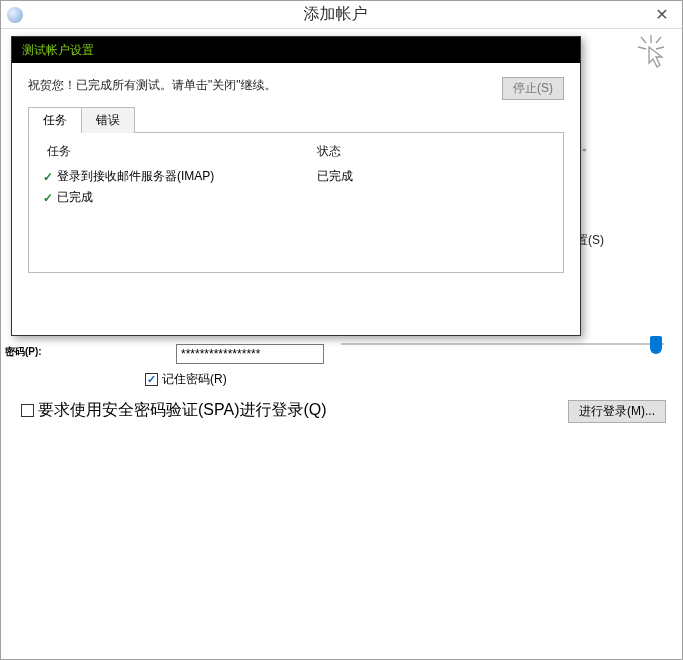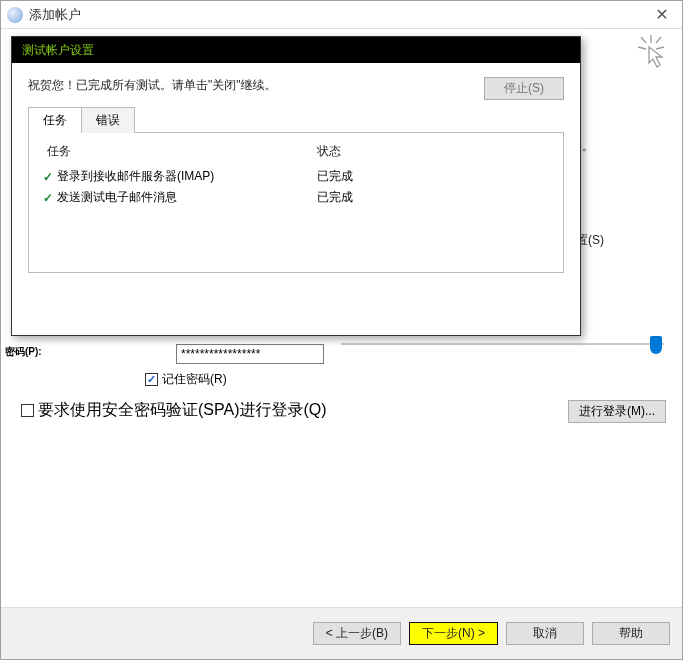--- a/index.html
+++ b/index.html
@@ -6,21 +6,21 @@
   body { margin: 0; background: #f0f0f0; }
   .window {
     width: 683px; height: 660px; background: #fff; border: 1px solid #a0a0a0; position: relative;
   }
   .titlebar {
     height: 28px; display: flex; align-items: center; padding: 0 0 0 6px; border-bottom: 1px solid #ddd; background:#fff;
   }
   .titlebar .icon {
     width: 16px; height: 16px; border-radius: 50%; background: radial-gradient(circle at 35% 35%, #e8f0ff, #7da5d8); margin-right: 6px;
   }
-  .titlebar .title { font-size: 13px; color: #333; flex: 1; }
+  .titlebar .title { font-size: 16px; color: #333; flex: 1; text-align: center; }
   .titlebar .close {
     width: 40px; height: 28px; display:flex; align-items:center; justify-content:center; color:#555; font-size:16px;
   }
   .cursor-star {
     position: absolute; top: 32px; right: 14px; color:#9a9a9a;
   }
   .pw-label { position:absolute; top:344px; left:4px; font-size:10px;font-weight:bold; }
   .pw-input {
     position:absolute; top:343px; left:175px; width:148px; height:20px; border:1px solid #7a7a7a; font-size:12px; padding:0 4px; background:#fff;
   }
@@ -52,21 +52,21 @@
   .dialog {
     position:absolute; top:35px; left:10px; width:570px; height:300px; background:#fff; border:1px solid #333;
     box-shadow: 3px 3px 8px rgba(0,0,0,0.35);
   }
   .dialog-title {
     height:26px; background:#000; color:#84cc16; font-size:12px; display:flex; align-items:center; padding:0 10px;
   }
   .dialog-body { padding:14px 16px 10px; }
   .dialog-msg { font-size:12px; color:#222; }
   .btn-stop {
-    width:80px; height:23px; border:1px solid #adadad; background:#e1e1e1; font-size:12px; color:#777; display:flex; align-items:center; justify-content:center;
+    width:62px; height:23px; border:1px solid #adadad; background:#e1e1e1; font-size:12px; color:#777; display:flex; align-items:center; justify-content:center;
   }
   .btn-close {
     width:70px; height:21px; background:#ffff00; border:1px solid #111; font-size:12px; display:flex; align-items:center; justify-content:center; outline:2px solid #0a3a8a; outline-offset:1px;
   }
   .tabs { display:flex; border-bottom:1px solid #bbb; margin-top:6px; }
   .tab {
     padding:4px 14px 3px; font-size:12px; border:1px solid #bbb; border-bottom:none; background:#f3f3f3; margin-right:-1px; position:relative; top:1px;
   }
   .tab.active { background:#fff; border-bottom:1px solid #fff; }
   .task-box { border:1px solid #bbb; border-top:none; padding:8px 10px 14px; height:140px; }
@@ -112,26 +112,20 @@
   <div class="spa-row">
     <span class="checkbox"></span>
     <span>要求使用安全密码验证(SPA)进行登录(Q)</span>
   </div>
 
   <div class="slider-track"></div>
   <div class="slider-thumb"></div>
 
   <div class="other-settings">进行登录(M)...</div>
 
-  <div class="footer">
-    <div class="btn">&lt; 上一步(B)</div>
-    <div class="btn primary">下一步(N) &gt;</div>
-    <div class="btn">取消</div>
-    <div class="btn">帮助</div>
-  </div>
 
   <div class="dialog">
     <div class="dialog-title">测试帐户设置</div>
     <div class="dialog-body">
       <div style="display:flex; align-items:flex-start; gap:12px;">
         <div class="dialog-msg" style="flex:1;">祝贺您！已完成所有测试。请单击"关闭"继续。</div>
         <div class="btn-stop">停止(S)</div>
       </div>
 
       <div class="tabs">
@@ -143,19 +137,18 @@
           <div class="c1">任务</div>
           <div class="c2">状态</div>
         </div>
         <div class="task-row">
           <div class="chk">✓</div>
           <div class="c1">登录到接收邮件服务器(IMAP)</div>
           <div class="c2">已完成</div>
         </div>
         <div class="task-row">
           <div class="chk">✓</div>
-          <div class="c1">发送测试电子邮件消息</div>
           <div class="c2">已完成</div>
         </div>
       </div>
     </div>
   </div>
 </div>
 
 </body></html>

